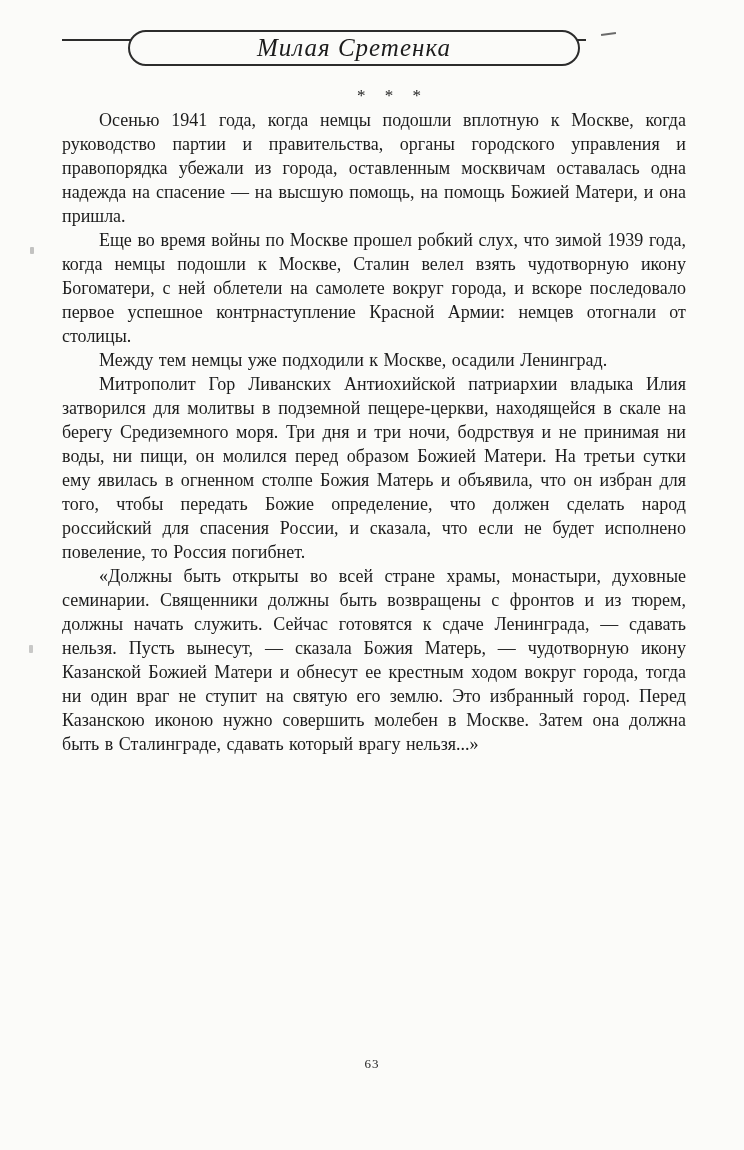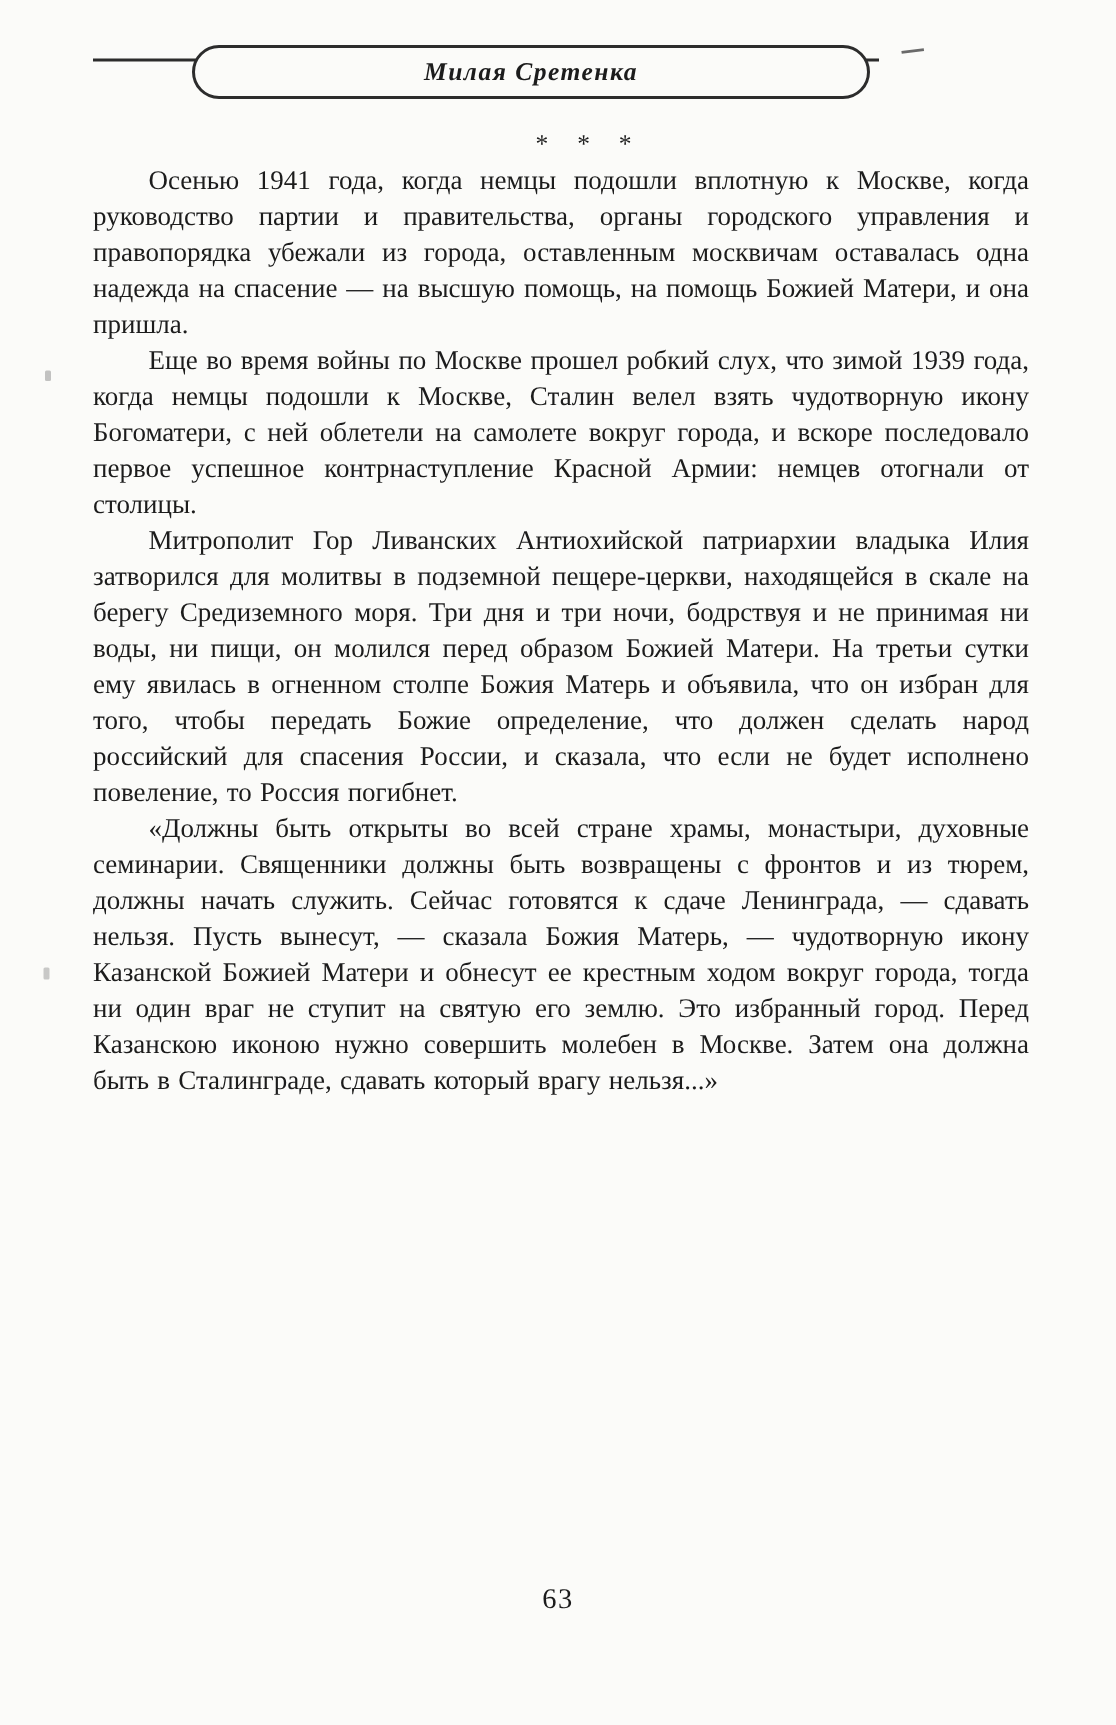--- a/index.html
+++ b/index.html
@@ -30,22 +30,22 @@
     height: 36px;
     box-sizing: border-box;
     border: 2px solid #2c2c2c;
     border-radius: 18px;
     background: #fbfbf9;
     display: flex;
     align-items: center;
     justify-content: center;
   }
   .header-title {
-    font-size: 17px;
-    font-weight: bold;
+    font-size: 25px;
+    font-weight: normal;
     font-style: italic;
     letter-spacing: 1px;
   }
   .header-dash {
     position: absolute;
     top: 33px;
     left: 601px;
     width: 15px;
     height: 2px;
     background: #6a6a6a;
@@ -75,21 +75,21 @@
     word-spacing: 1px;
   }
 
   
   .page-number {
     position: absolute;
     top: 1056px;
     left: 0;
     width: 744px;
     text-align: center;
-    font-size: 19px;
+    font-size: 13px;
     letter-spacing: 1px;
   }
 
   
   .speck {
     position: absolute;
     background: #8a8a8a;
     border-radius: 1px;
   }
   .speck-1 { top: 247px; left: 30px; width: 4px; height: 7px; opacity: .5; }
@@ -105,20 +105,21 @@
     <div class="header-pill">
       <span class="header-title">Милая Сретенка</span>
     </div>
     <div class="header-dash"></div>
   </div>
 
   <div class="body-text">
     <p class="divider">* * *</p>
     <p>Осенью 1941 года, когда немцы подошли вплотную к Москве, когда руководство партии и правительства, органы городского управления и правопорядка убежали из города, оставленным москвичам оставалась одна надежда на спасение — на высшую помощь, на помощь Божией Матери, и она пришла.</p>
     <p>Еще во время войны по Москве прошел робкий слух, что зимой 1939 года, когда немцы подошли к Москве, Сталин велел взять чудотворную икону Богоматери, с ней облетели на самолете вокруг города, и вскоре последовало первое успешное контрнаступление Красной Армии: немцев отогнали от столицы.</p>
+    <p>Между тем немцы уже подходили к Москве, осадили Ленинград.</p>
     <p>Митрополит Гор Ливанских Антиохийской патриархии владыка Илия затворился для молитвы в подземной пещере-церкви, находящейся в скале на берегу Средиземного моря. Три дня и три ночи, бодрствуя и не принимая ни воды, ни пищи, он молился перед образом Божией Матери. На третьи сутки ему явилась в огненном столпе Божия Матерь и объявила, что он избран для того, чтобы передать Божие определение, что должен сделать народ российский для спасения России, и сказала, что если не будет исполнено повеление, то Россия погибнет.</p>
     <p>«Должны быть открыты во всей стране храмы, монастыри, духовные семинарии. Священники должны быть возвращены с фронтов и из тюрем, должны начать служить. Сейчас готовятся к сдаче Ленинграда, — сдавать нельзя. Пусть вынесут, — сказала Божия Матерь, — чудотворную икону Казанской Божией Матери и обнесут ее крестным ходом вокруг города, тогда ни один враг не ступит на святую его землю. Это избранный город. Перед Казанскою иконою нужно совершить молебен в Москве. Затем она должна быть в Сталинграде, сдавать который врагу нельзя...»</p>
   </div>
 
   <div class="page-number">63</div>
 
   <div class="speck speck-1"></div>
   <div class="speck speck-2"></div>
 
 </div>

